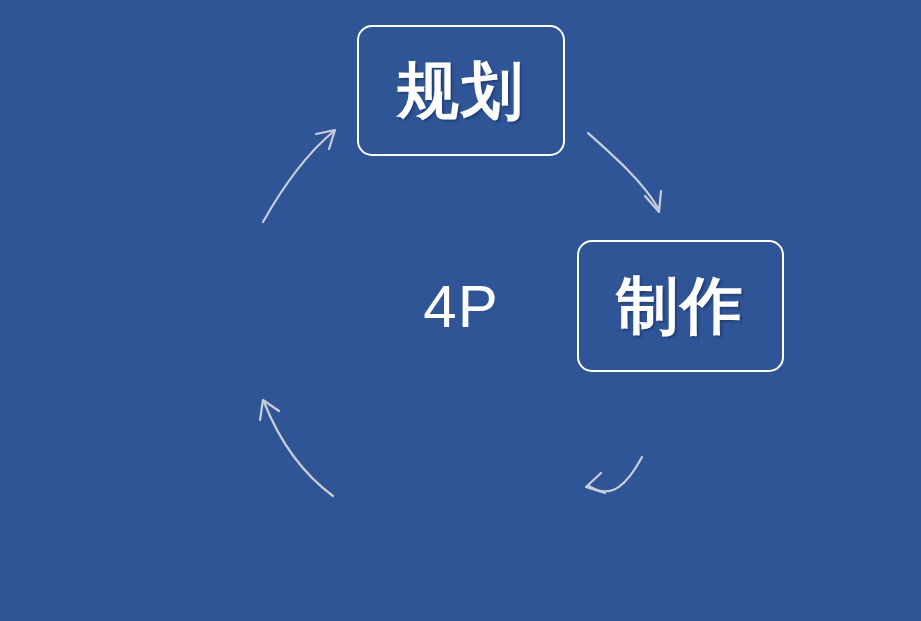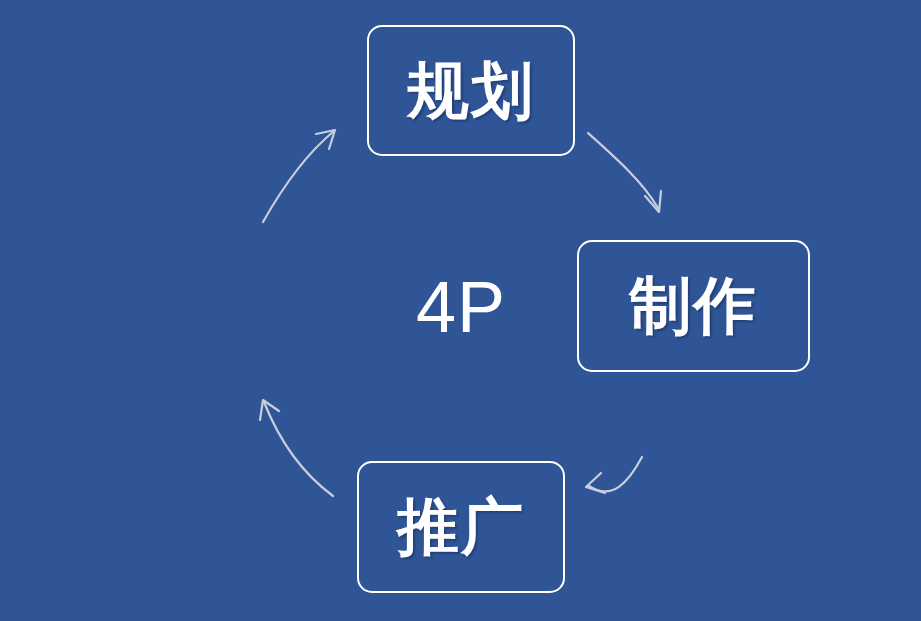--- a/index.html
+++ b/index.html
@@ -37,36 +37,36 @@
   }
   .node-label {
     color: #FFFFFF;
     font-size: 62px;
     font-weight: bold;
     line-height: 1;
     letter-spacing: 2px;
     white-space: nowrap;
     text-shadow: 2px 2px 2px rgba(20,40,85,0.45);
   }
-  #node-top    { left: 367px; top: 25px;  width: 208px; height: 131px; }
-  #node-right  { left: 577px; top: 240px; width: 233px; height: 132px; }
+  #node-top    { left: 357px; top: 25px;  width: 208px; height: 131px; }
+  #node-right  { left: 577px; top: 240px; width: 207px; height: 132px; }
   #node-bottom { left: 357px; top: 461px; width: 208px; height: 132px; }
   #node-left   { left: 140px; top: 240px; width: 205px; height: 132px; }
 
   #center-label {
     position: absolute;
     left: 381px;
     top: 252px;
     width: 160px;
     height: 110px;
     display: flex;
     align-items: center;
     justify-content: center;
     color: #FFFFFF;
-    font-size: 72px;
+    font-size: 60px;
     font-weight: 300;
     line-height: 1;
     letter-spacing: 1px;
     white-space: nowrap;
   }
 </style>
 </head>
 <body>
 
 <div id="canvas">
@@ -98,20 +98,17 @@
   </svg>
 
   <div class="node-box" id="node-top">
     <span class="node-label">规划</span>
   </div>
 
   <div class="node-box" id="node-right">
     <span class="node-label">制作</span>
   </div>
 
-  <div class="node-box" id="node-bottom">
-    <span class="node-label">推广</span>
-  </div>
 
 
   <div id="center-label">4P</div>
 
 </div>
 
 </body></html>

